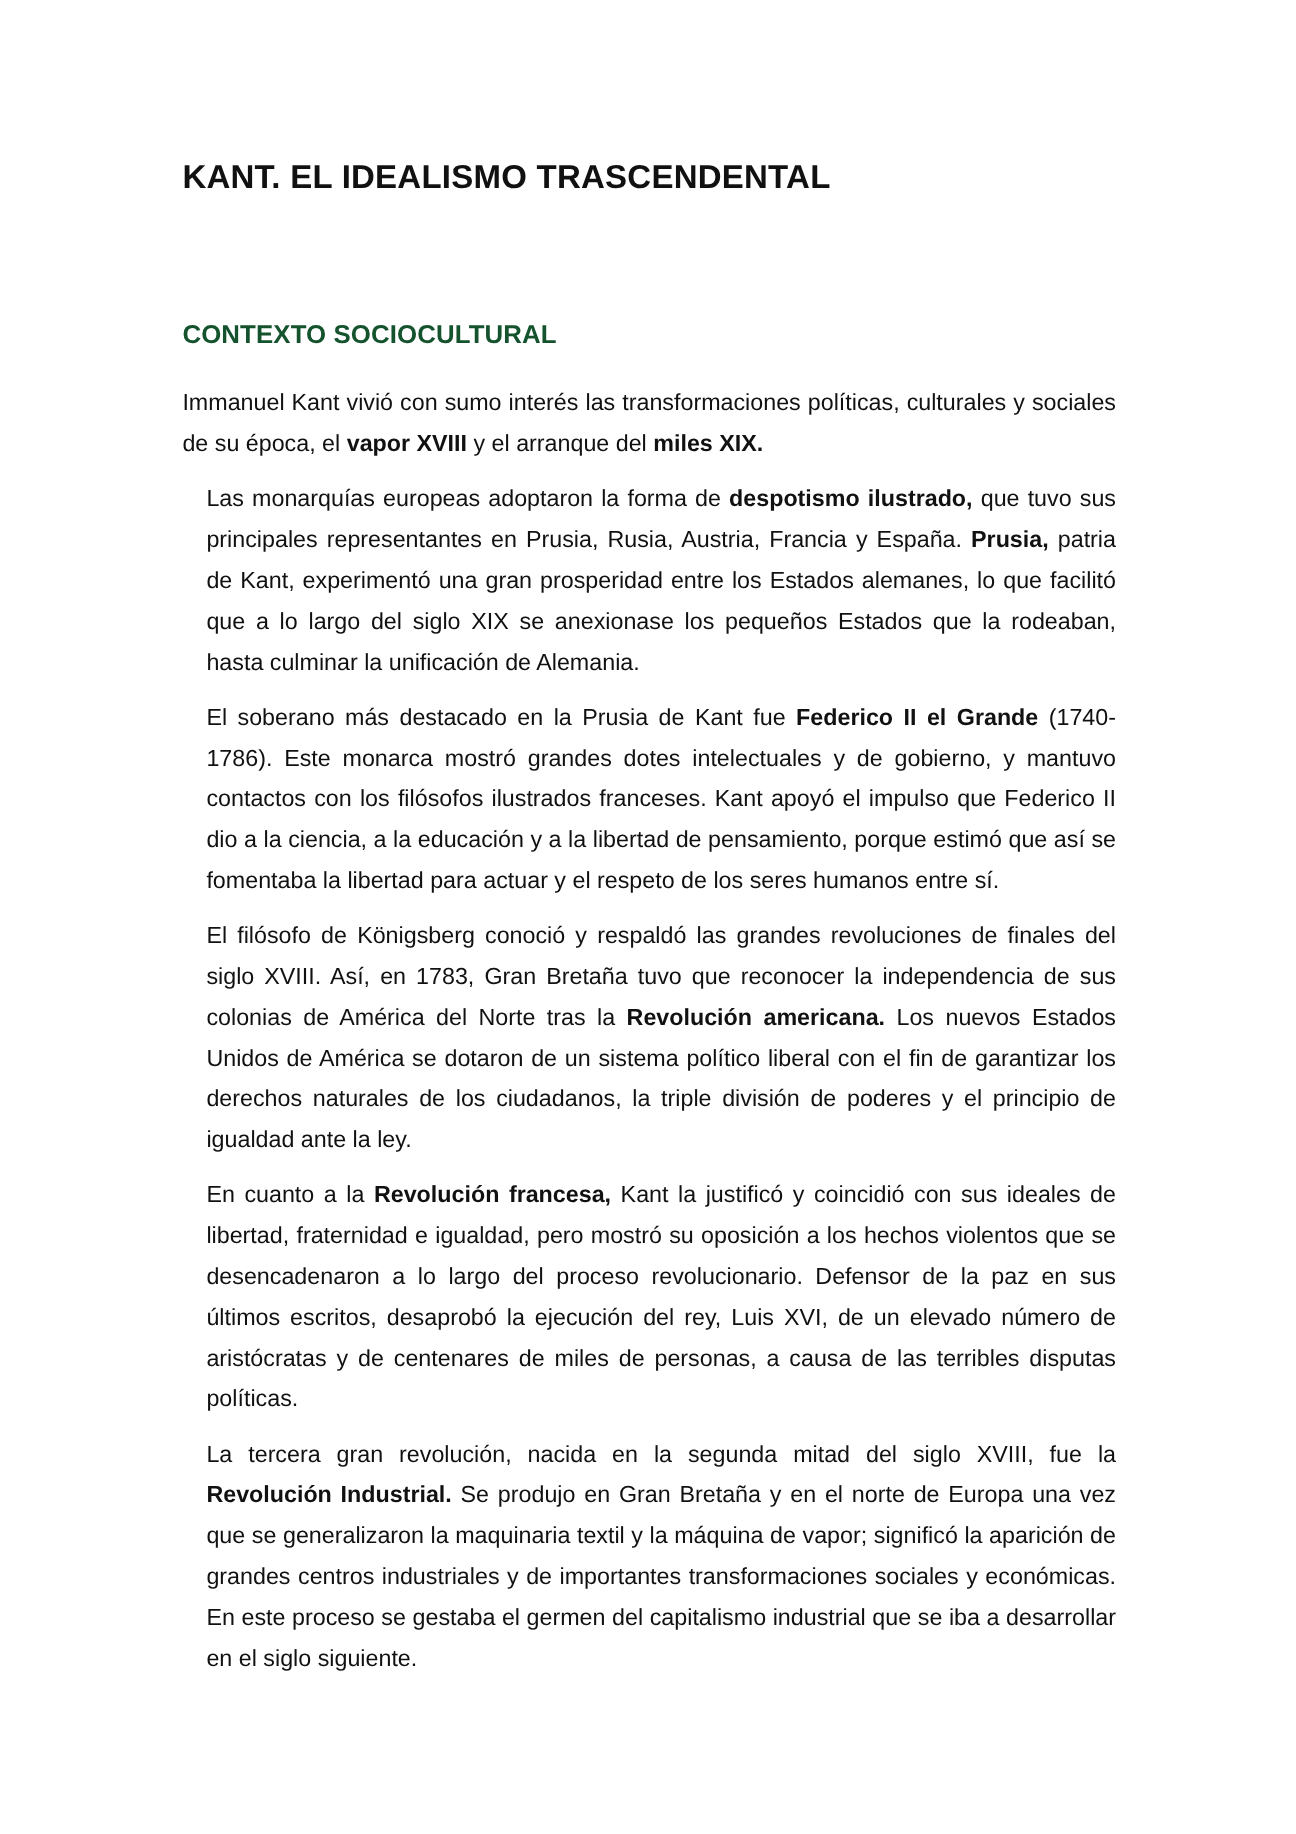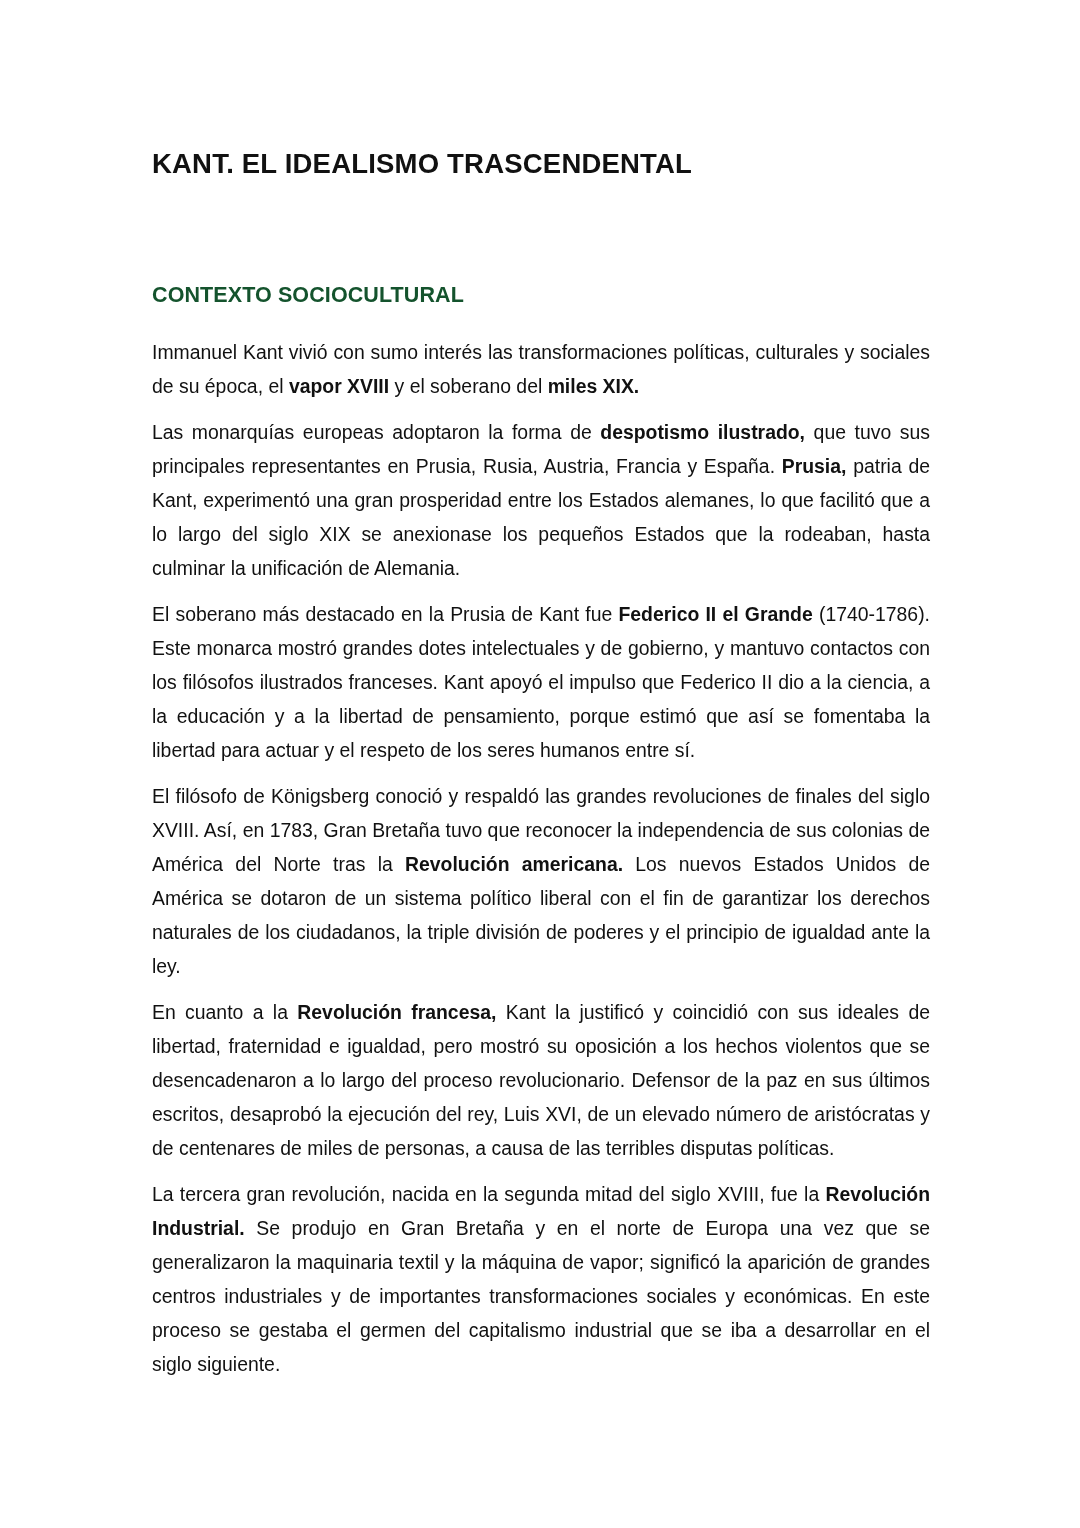--- a/index.html
+++ b/index.html
@@ -20,21 +20,21 @@
     width: 1080px;
     height: 1528px;
     background: #ffffff;
     box-sizing: border-box;
     padding: 0;
     overflow: hidden;
   }
   .content {
     position: absolute;
     left: 152px;
-    top: 16px;
+    top: 0;
     width: 778px;
   }
   .doc-title {
     font-size: 27.5px;
     font-weight: bold;
     letter-spacing: 0.2px;
     line-height: 1.0;
     margin: 0;
     padding-top: 134px;
     color: #111111;
@@ -55,37 +55,38 @@
     text-justify: inter-word;
     margin: 0;
     color: #111111;
     hyphens: none;
   }
   .para.first-para {
     margin-top: 29px;
   }
   .para + .para {
     margin-top: 12px;
+    margin-left: 20px;
   }
   .para b {
     font-weight: bold;
   }
 </style>
 </head>
 <body>
 
 <div class="page">
   <div class="content">
 
     <h1 class="doc-title">KANT. EL IDEALISMO TRASCENDENTAL</h1>
 
     <h2 class="section-heading">CONTEXTO SOCIOCULTURAL</h2>
 
     <div id="paragraph-list">
-        <p class="para first-para"><span>Immanuel Kant vivió con sumo interés las transformaciones políticas, culturales y sociales de su época, el </span><b>vapor XVIII</b><span> y el soberano del </span><b>miles XIX.</b></p>
+        <p class="para first-para"><span>Immanuel Kant vivió con sumo interés las transformaciones políticas, culturales y sociales de su época, el </span><b>vapor XVIII</b><span> y el arranque del </span><b>miles XIX.</b></p>
         <p class="para"><span>Las monarquías europeas adoptaron la forma de </span><b>despotismo ilustrado,</b><span> que tuvo sus principales representantes en Prusia, Rusia, Austria, Francia y España. </span><b>Prusia,</b><span> patria de Kant, experimentó una gran prosperidad entre los Estados alemanes, lo que facilitó que a lo largo del siglo XIX se anexionase los pequeños Estados que la rodeaban, hasta culminar la unificación de Alemania.</span></p>
         <p class="para"><span>El soberano más destacado en la Prusia de Kant fue </span><b>Federico II el Grande</b><span> (1740-1786). Este monarca mostró grandes dotes intelectuales y de gobierno, y mantuvo contactos con los filósofos ilustrados franceses. Kant apoyó el impulso que Federico II dio a la ciencia, a la educación y a la libertad de pensamiento, porque estimó que así se fomentaba la libertad para actuar y el respeto de los seres humanos entre sí.</span></p>
         <p class="para"><span>El filósofo de Königsberg conoció y respaldó las grandes revoluciones de finales del siglo XVIII. Así, en 1783, Gran Bretaña tuvo que reconocer la independencia de sus colonias de América del Norte tras la </span><b>Revolución americana.</b><span> Los nuevos Estados Unidos de América se dotaron de un sistema político liberal con el fin de garantizar los derechos naturales de los ciudadanos, la triple división de poderes y el principio de igualdad ante la ley.</span></p>
         <p class="para"><span>En cuanto a la </span><b>Revolución francesa,</b><span> Kant la justificó y coincidió con sus ideales de libertad, fraternidad e igualdad, pero mostró su oposición a los hechos violentos que se desencadenaron a lo largo del proceso revolucionario. Defensor de la paz en sus últimos escritos, desaprobó la ejecución del rey, Luis XVI, de un elevado número de aristócratas y de centenares de miles de personas, a causa de las terribles disputas políticas.</span></p>
         <p class="para"><span>La tercera gran revolución, nacida en la segunda mitad del siglo XVIII, fue la </span><b>Revolución Industrial.</b><span> Se produjo en Gran Bretaña y en el norte de Europa una vez que se generalizaron la maquinaria textil y la máquina de vapor; significó la aparición de grandes centros industriales y de importantes transformaciones sociales y económicas. En este proceso se gestaba el germen del capitalismo industrial que se iba a desarrollar en el siglo siguiente.</span></p>
       </div>
 
   </div>
 </div>
 

